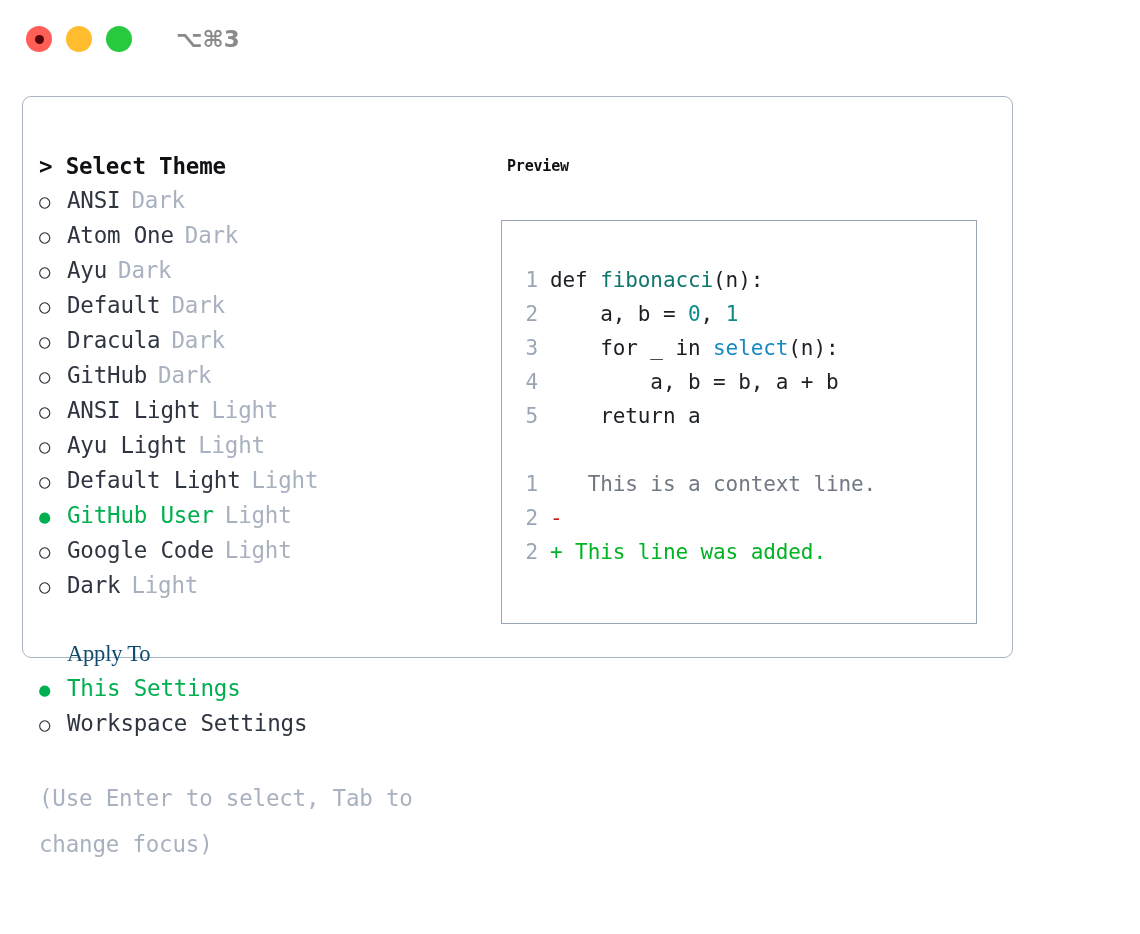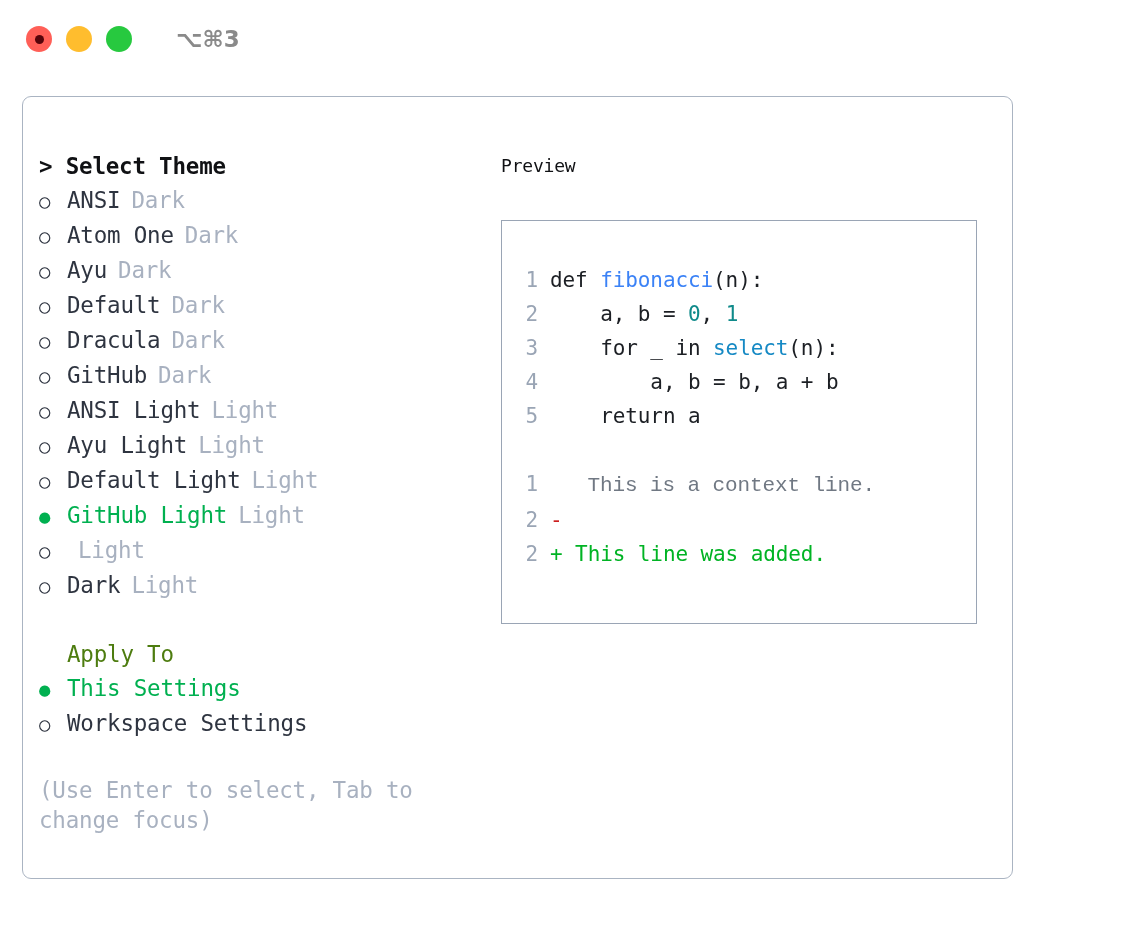--- a/index.html
+++ b/index.html
@@ -66,21 +66,21 @@
     letter-spacing: 0px;
     font-family: "DejaVu Sans", "Liberation Sans", sans-serif;
   }
 
   
   .panel {
     position: absolute;
     left: 22px;
     top: 96px;
     width: 991px;
-    height: 783px;
+    height: 562px;
     border: 1.6px solid #aab4c2;
     border-radius: 9px;
     box-sizing: border-box;
     background: #ffffff;
   }
 
   .columns {
     position: absolute;
     left: 0; top: 0;
     width: 100%;
@@ -127,49 +127,51 @@
   .opt-row.selected .opt-label { color: #00b050; }
   .opt-tag {
     color: #a8b1c0;
     margin-left: 11px;
   }
 
   .spacer-row { height: 34px; }
 
   .applyto-title {
     font-size: 22.5px;
-    color: #4d7c0f;
+    color: #0c4a6e;
     line-height: 34px;
     padding-left: 28px;
     white-space: pre;
     letter-spacing: -0.2px;
+    font-family: Liberation Serif, serif;
   }
 
   .hint {
     margin-top: 34px;
     font-size: 22.5px;
-    line-height: 30px;
+    line-height: 46px;
     color: #a8b1c0;
     width: 400px;
     letter-spacing: -0.2px;
   }
 
   
   .right-col {
     position: absolute;
     left: 478px;
     top: 52px;
     width: 495px;
   }
   .preview-title {
-    font-size: 18px;
-    font-weight: 400;
+    font-size: 15px;
+    font-weight: 700;
     color: #101114;
     line-height: 34px;
     letter-spacing: -0.2px;
+    margin-left: 6px;
   }
   .preview-box {
     margin-top: 37px;
     width: 476px;
     height: 404px;
     border: 1.6px solid #9aa5b5;
     box-sizing: border-box;
     background: #ffffff;
     padding-top: 42px;
     padding-left: 10px;
@@ -185,27 +187,27 @@
   }
   .lineno {
     width: 26px;
     flex: 0 0 26px;
     text-align: right;
     color: #9aa5b5;
     margin-right: 12px;
   }
   .code-text { color: #1c1f24; }
 
-  .tok-fn    { color: #3b82f6; }
+  .tok-fn    { color: #0f766e; }
   .tok-num   { color: #0f8a8a; }
   .tok-call  { color: #1589c4; }
 
   .blank-line { height: 34px; }
 
-  .diff-ctx  { color: #707883; font-family: Liberation Mono, monospace; }
+  .diff-ctx  { color: #707883; }
   .diff-del  { color: #cc1f1f; }
   .diff-add  { color: #00b324; }
 </style>
 </head>
 <body>
 
 <div class="window">
 
   <div class="titlebar">
     <div class="lights">
@@ -228,22 +230,22 @@
         <div id="theme-list">
             <div class="opt-row"><span class="bullet">○</span><span class="opt-label">ANSI</span><span class="opt-tag">Dark</span></div>
             <div class="opt-row"><span class="bullet">○</span><span class="opt-label">Atom One</span><span class="opt-tag">Dark</span></div>
             <div class="opt-row"><span class="bullet">○</span><span class="opt-label">Ayu</span><span class="opt-tag">Dark</span></div>
             <div class="opt-row"><span class="bullet">○</span><span class="opt-label">Default</span><span class="opt-tag">Dark</span></div>
             <div class="opt-row"><span class="bullet">○</span><span class="opt-label">Dracula</span><span class="opt-tag">Dark</span></div>
             <div class="opt-row"><span class="bullet">○</span><span class="opt-label">GitHub</span><span class="opt-tag">Dark</span></div>
             <div class="opt-row"><span class="bullet">○</span><span class="opt-label">ANSI Light</span><span class="opt-tag">Light</span></div>
             <div class="opt-row"><span class="bullet">○</span><span class="opt-label">Ayu Light</span><span class="opt-tag">Light</span></div>
             <div class="opt-row"><span class="bullet">○</span><span class="opt-label">Default Light</span><span class="opt-tag">Light</span></div>
-            <div class="opt-row selected"><span class="bullet sel">●</span><span class="opt-label">GitHub Light</span><span class="opt-tag">Light</span></div>
-            <div class="opt-row"><span class="bullet">○</span><span class="opt-tag">Light</span></div>
+            <div class="opt-row selected"><span class="bullet sel">●</span><span class="opt-label">GitHub User</span><span class="opt-tag">Light</span></div>
+            <div class="opt-row"><span class="bullet">○</span><span class="opt-label">Google Code</span><span class="opt-tag">Light</span></div>
             <div class="opt-row"><span class="bullet">○</span><span class="opt-label">Dark</span><span class="opt-tag">Light</span></div>
           </div>
 
         <div class="spacer-row"></div>
 
         <div class="applyto-title">Apply To</div>
 
         <div id="apply-list">
             <div class="opt-row selected"><span class="bullet sel">●</span><span class="opt-label">This Settings</span></div>
             <div class="opt-row"><span class="bullet">○</span><span class="opt-label">Workspace Settings</span></div>

